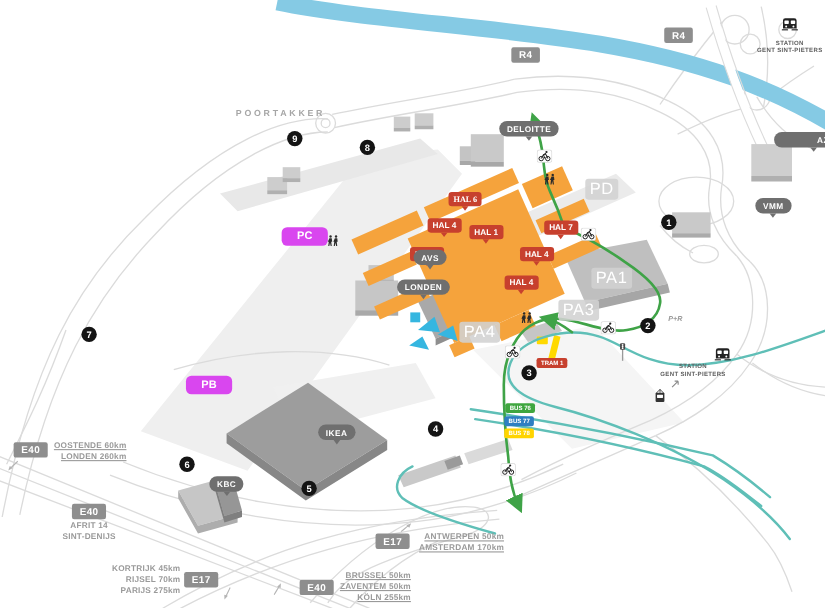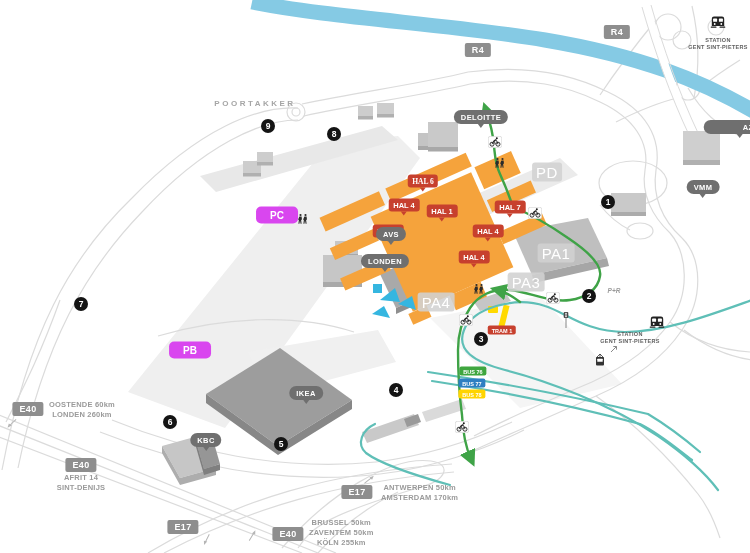--- a/index.html
+++ b/index.html
@@ -18,21 +18,21 @@
   .bldg-badge:after{content:"";position:absolute;left:50%;bottom:-3.5px;margin-left:-3px;
               border:3.5px solid transparent;border-bottom:0;border-top:4px solid #6F6F6F;}
   .transit-badge{color:#fff;font-size:5.5px;font-weight:bold;padding:1.5px 4px;border-radius:2px;}
   .ylw-badge{background:#d946ef;color:#fff;font-size:10px;font-weight:700;
              padding:3px 14px;border-radius:5px;}
   .p-label{background:rgba(209,209,209,.88);color:#fff;font-size:15px;font-weight:400;
            padding:1px 4px;border-radius:3px;letter-spacing:.5px;}
   .num-marker{background:#141414;color:#fff;width:14px;height:14px;border-radius:50%;
            font-size:8.5px;font-weight:bold;display:flex;align-items:center;justify-content:center;}
   .dest{color:#9A9A9A;font-size:7.5px;font-weight:bold;line-height:1.3;letter-spacing:.2px;}
-  .al-left{transform:translate(0,-50%);text-align:center;}
+  .al-left{transform:translate(0,-50%);text-align:right;text-decoration:underline;}
   .al-right{transform:translate(-100%,-50%);text-align:right;}
   .al-center{text-align:center;}
   .poortakker{color:#A6A6A6;font-size:8px;font-weight:bold;letter-spacing:2.5px;}
   .pr{color:#9A9A9A;font-size:6.5px;font-weight:bold;font-style:italic;}
   .station-label{color:#606060;font-size:5.5px;font-weight:bold;text-align:center;
            line-height:1.35;letter-spacing:.3px;}
   .icon{line-height:0;}
 </style>
 </head>
 <body>
@@ -244,20 +244,25 @@
     <div class="abs num-marker" style="left: 334px; top: 134px;">8</div>
     <div class="abs num-marker" style="left: 268px; top: 126px;">9</div>
     <div class="abs dest al-left" style="left: 49px; top: 410px;">
       <div>OOSTENDE 60km</div>
       <div>LONDEN 260km</div>
     </div>
     <div class="abs dest al-center" style="left: 81px; top: 483px;">
       <div>AFRIT 14</div>
       <div>SINT-DENIJS</div>
     </div>
+    <div class="abs dest al-right" style="left: 164px; top: 527px;">
+      <div>KORTRIJK 45km</div>
+      <div>RIJSEL 70km</div>
+      <div>PARIJS 275km</div>
+    </div>
     <div class="abs dest al-left" style="left: 381px; top: 493px;">
       <div>ANTWERPEN 50km</div>
       <div>AMSTERDAM 170km</div>
     </div>
     <div class="abs dest al-left" style="left: 309px; top: 533px;">
       <div>BRUSSEL 50km</div>
       <div>ZAVENTEM 50km</div>
       <div>KÖLN 255km</div>
     </div>
     <div class="abs poortakker" style="left: 255px; top: 103px;">POORTAKKER</div>

